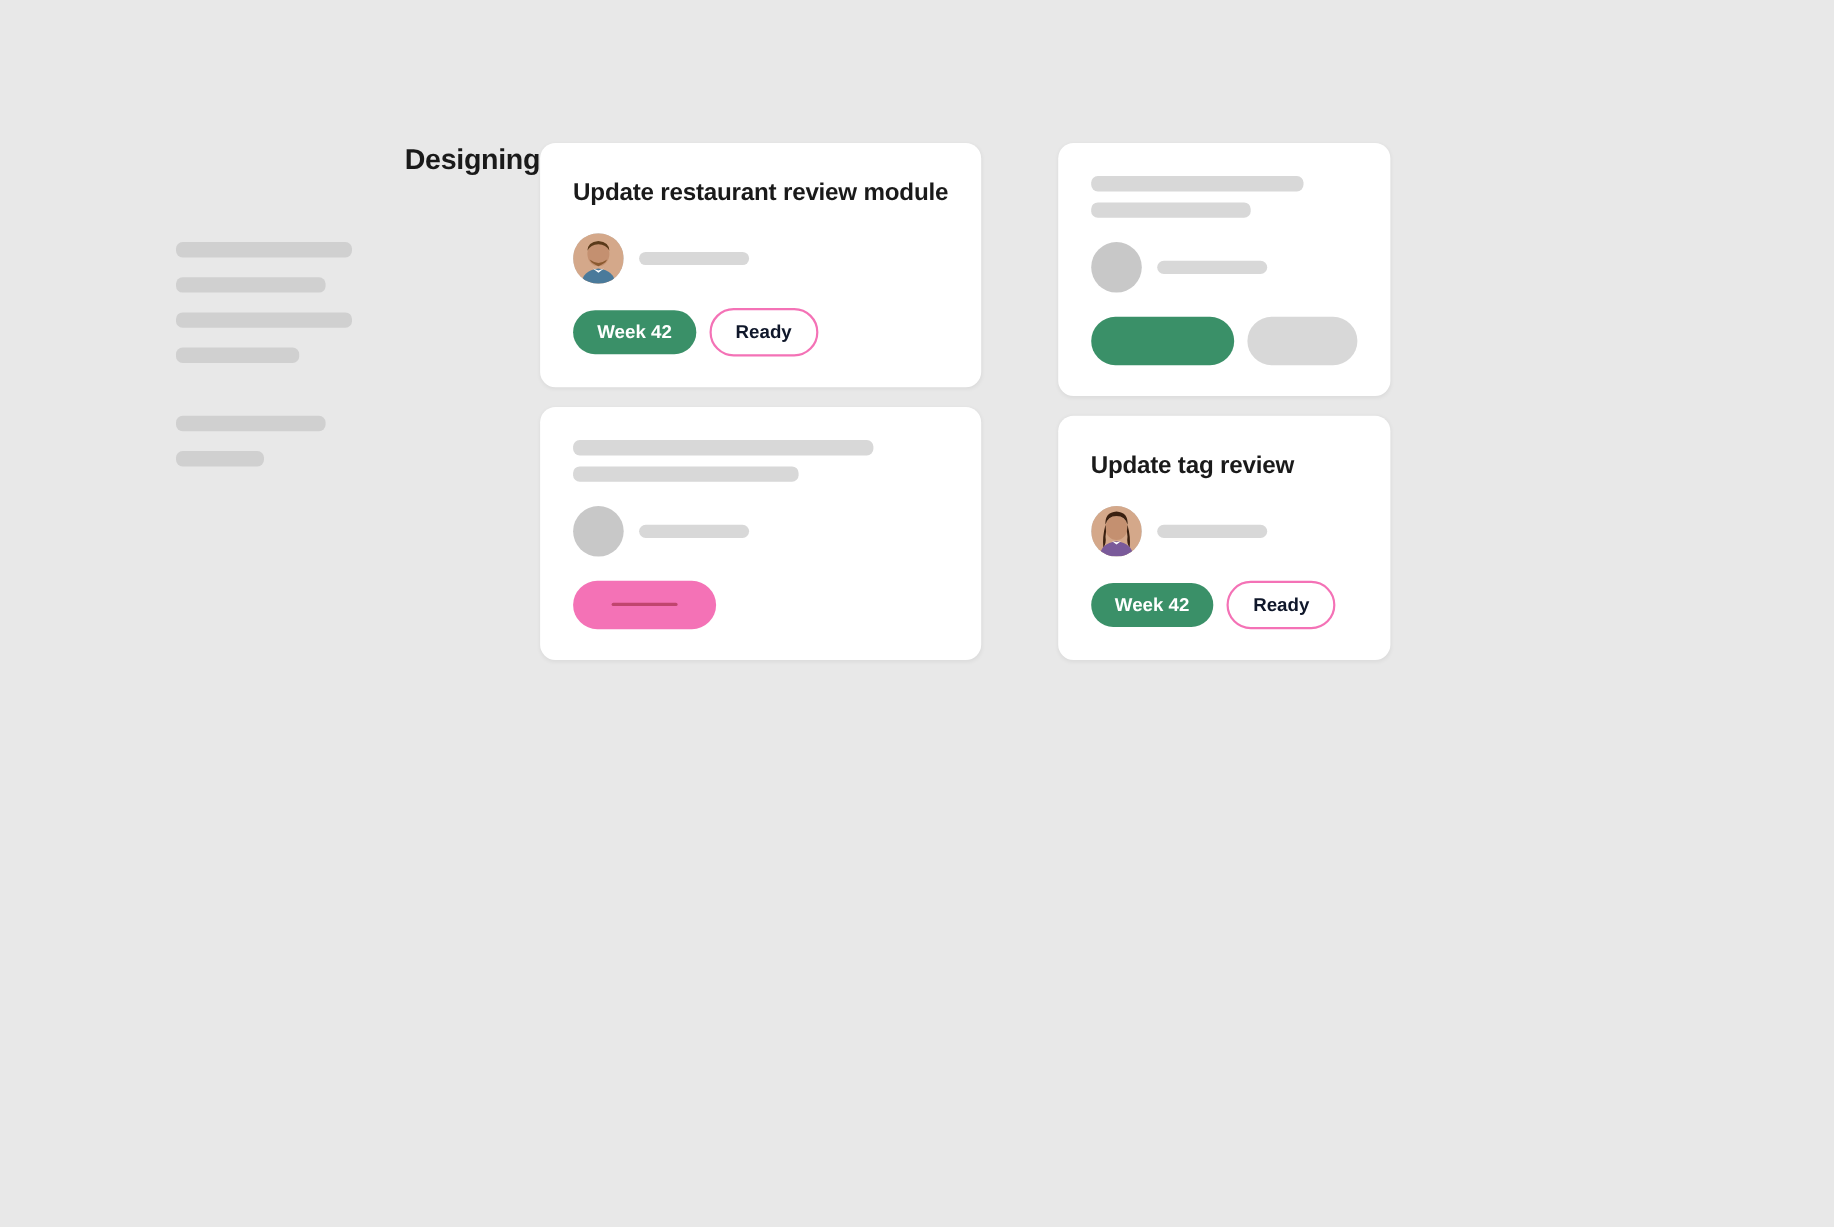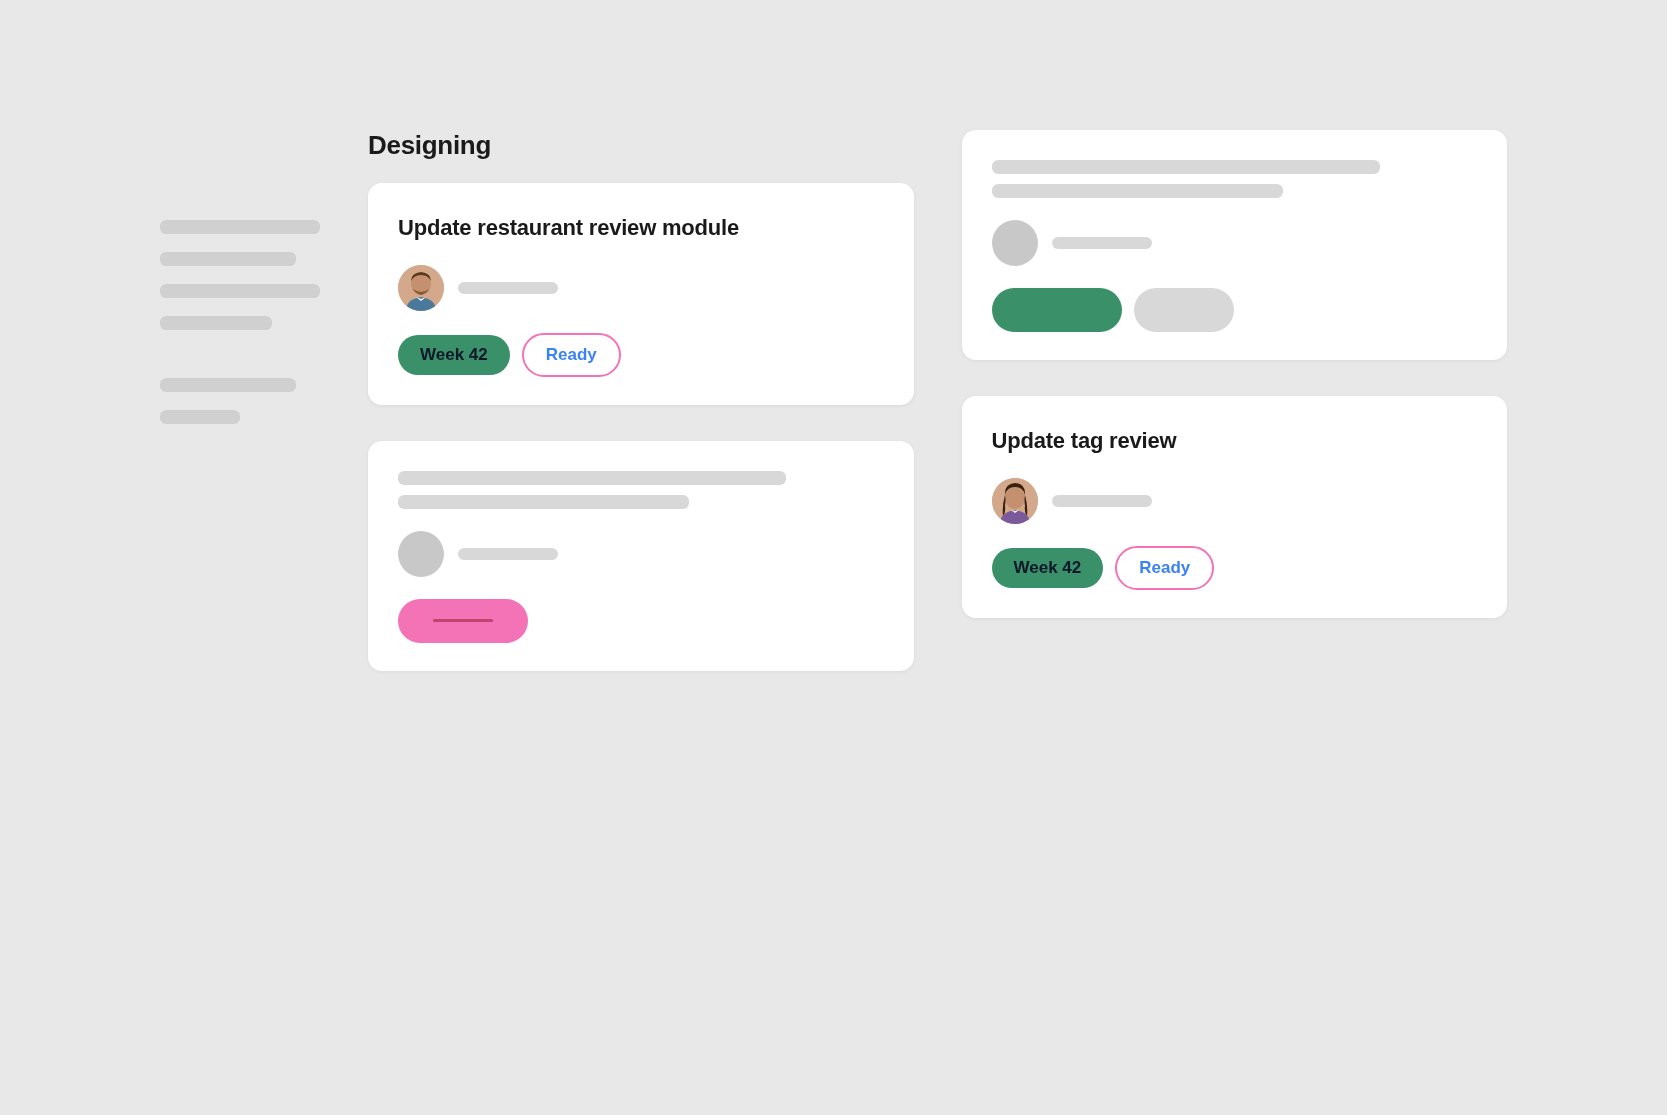--- a/index.html
+++ b/index.html
@@ -45,36 +45,36 @@
     
     .columns-area {
       display: flex;
       gap: 48px;
       flex: 1;
     }
 
     .column {
       flex: 1;
       display: flex;
-      flex-direction: column;
+      flex-direction: row;
       gap: 0;
     }
 
     .column-header {
       font-size: 26px;
       font-weight: 700;
       color: #1a1a1a;
       margin-bottom: 22px;
       letter-spacing: -0.3px;
     }
 
     .cards-list {
       display: flex;
       flex-direction: column;
-      gap: 36px;
+      gap: 18px;
     }
 
     
     .card {
       background: #ffffff;
       border-radius: 14px;
       padding: 30px 30px 28px;
       box-shadow: 0 1px 4px rgba(0,0,0,0.06);
     }
 
@@ -140,26 +140,26 @@
       padding: 10px 22px;
       font-size: 17px;
       font-weight: 600;
       display: inline-flex;
       align-items: center;
       justify-content: center;
     }
 
     .tag-green {
       background: #3a9068;
-      color: #0f172a;
+      color: #ffffff;
     }
 
     .tag-pink-outline {
       background: #ffffff;
-      color: #3b82f6;
+      color: #0f172a;
       border: 2px solid #f472b6;
       text-align: center;
     }
 
     
     .tag-ghost-green {
       background: #3a9068;
       border-radius: 50px;
       height: 44px;
       width: 130px;

